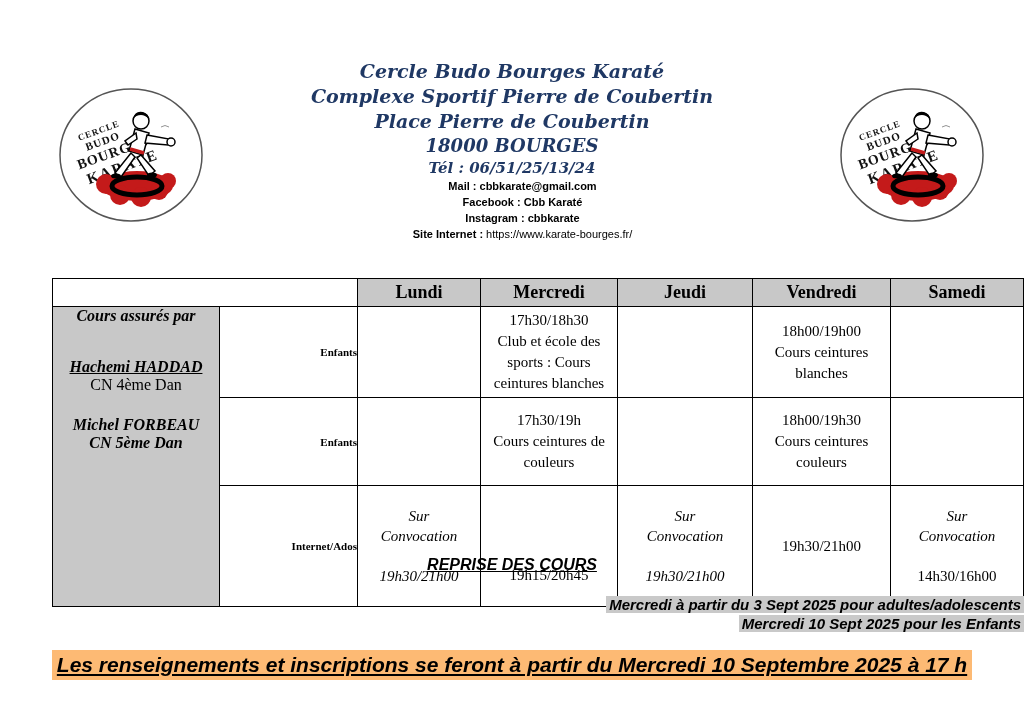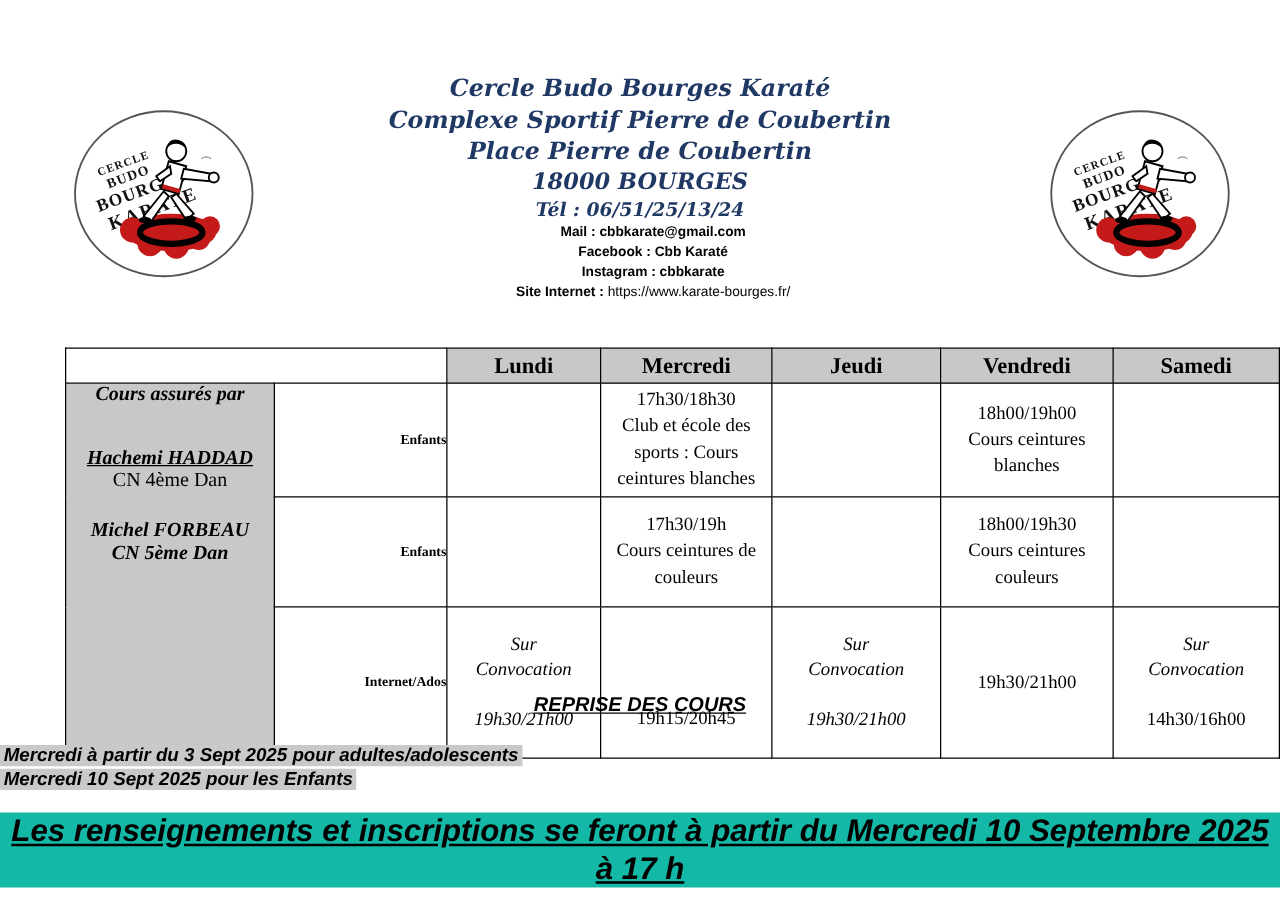--- a/index.html
+++ b/index.html
@@ -56,30 +56,30 @@
   .time{display:block;}
   .time.it{font-style:italic;}
   td.slot.bottom{vertical-align:bottom;padding-bottom:1px;}
   
   .reprise{
     position:absolute;top:556px;left:0;right:0;text-align:center;
     font-family:"Liberation Sans", sans-serif;font-weight:bold;font-style:italic;
     text-decoration:underline;font-size:16px;
   }
   .notes{
-    position:absolute;top:595px;left:0;right:0;text-align:left;
+    position:absolute;top:595px;left:0;right:0;text-align:right;
     font-family:"Liberation Sans", sans-serif;font-weight:bold;font-style:italic;
     font-size:15px;line-height:19px;
   }
   .notes .hl{background:#c9c9c9;padding:0 3px;}
   .banner-wrap{position:absolute;top:650px;left:0;right:0;text-align:center;}
   .banner{
-    display:inline-block;background:#14b8a6;
+    display:inline-block;background:#fdba74;
     font-family:"Liberation Sans", sans-serif;font-weight:bold;font-style:italic;
-    font-size:25px;line-height:30px;text-decoration:underline;padding:0 5px;
+    font-size:21px;line-height:30px;text-decoration:underline;padding:0 5px;
   }
 </style>
 </head>
 <body>
 
 <div class="logo left">
   <svg width="148" height="137" viewBox="0 0 148 137">
     <ellipse cx="74" cy="68" rx="71" ry="66" fill="#ffffff" stroke="#555" stroke-width="1.5"></ellipse>
     <g transform="rotate(-20 74 68)" fill="#111" font-family="Liberation Serif, serif" font-weight="bold" text-anchor="middle">
       <text x="52" y="37" font-size="9" letter-spacing="1">CERCLE</text>

